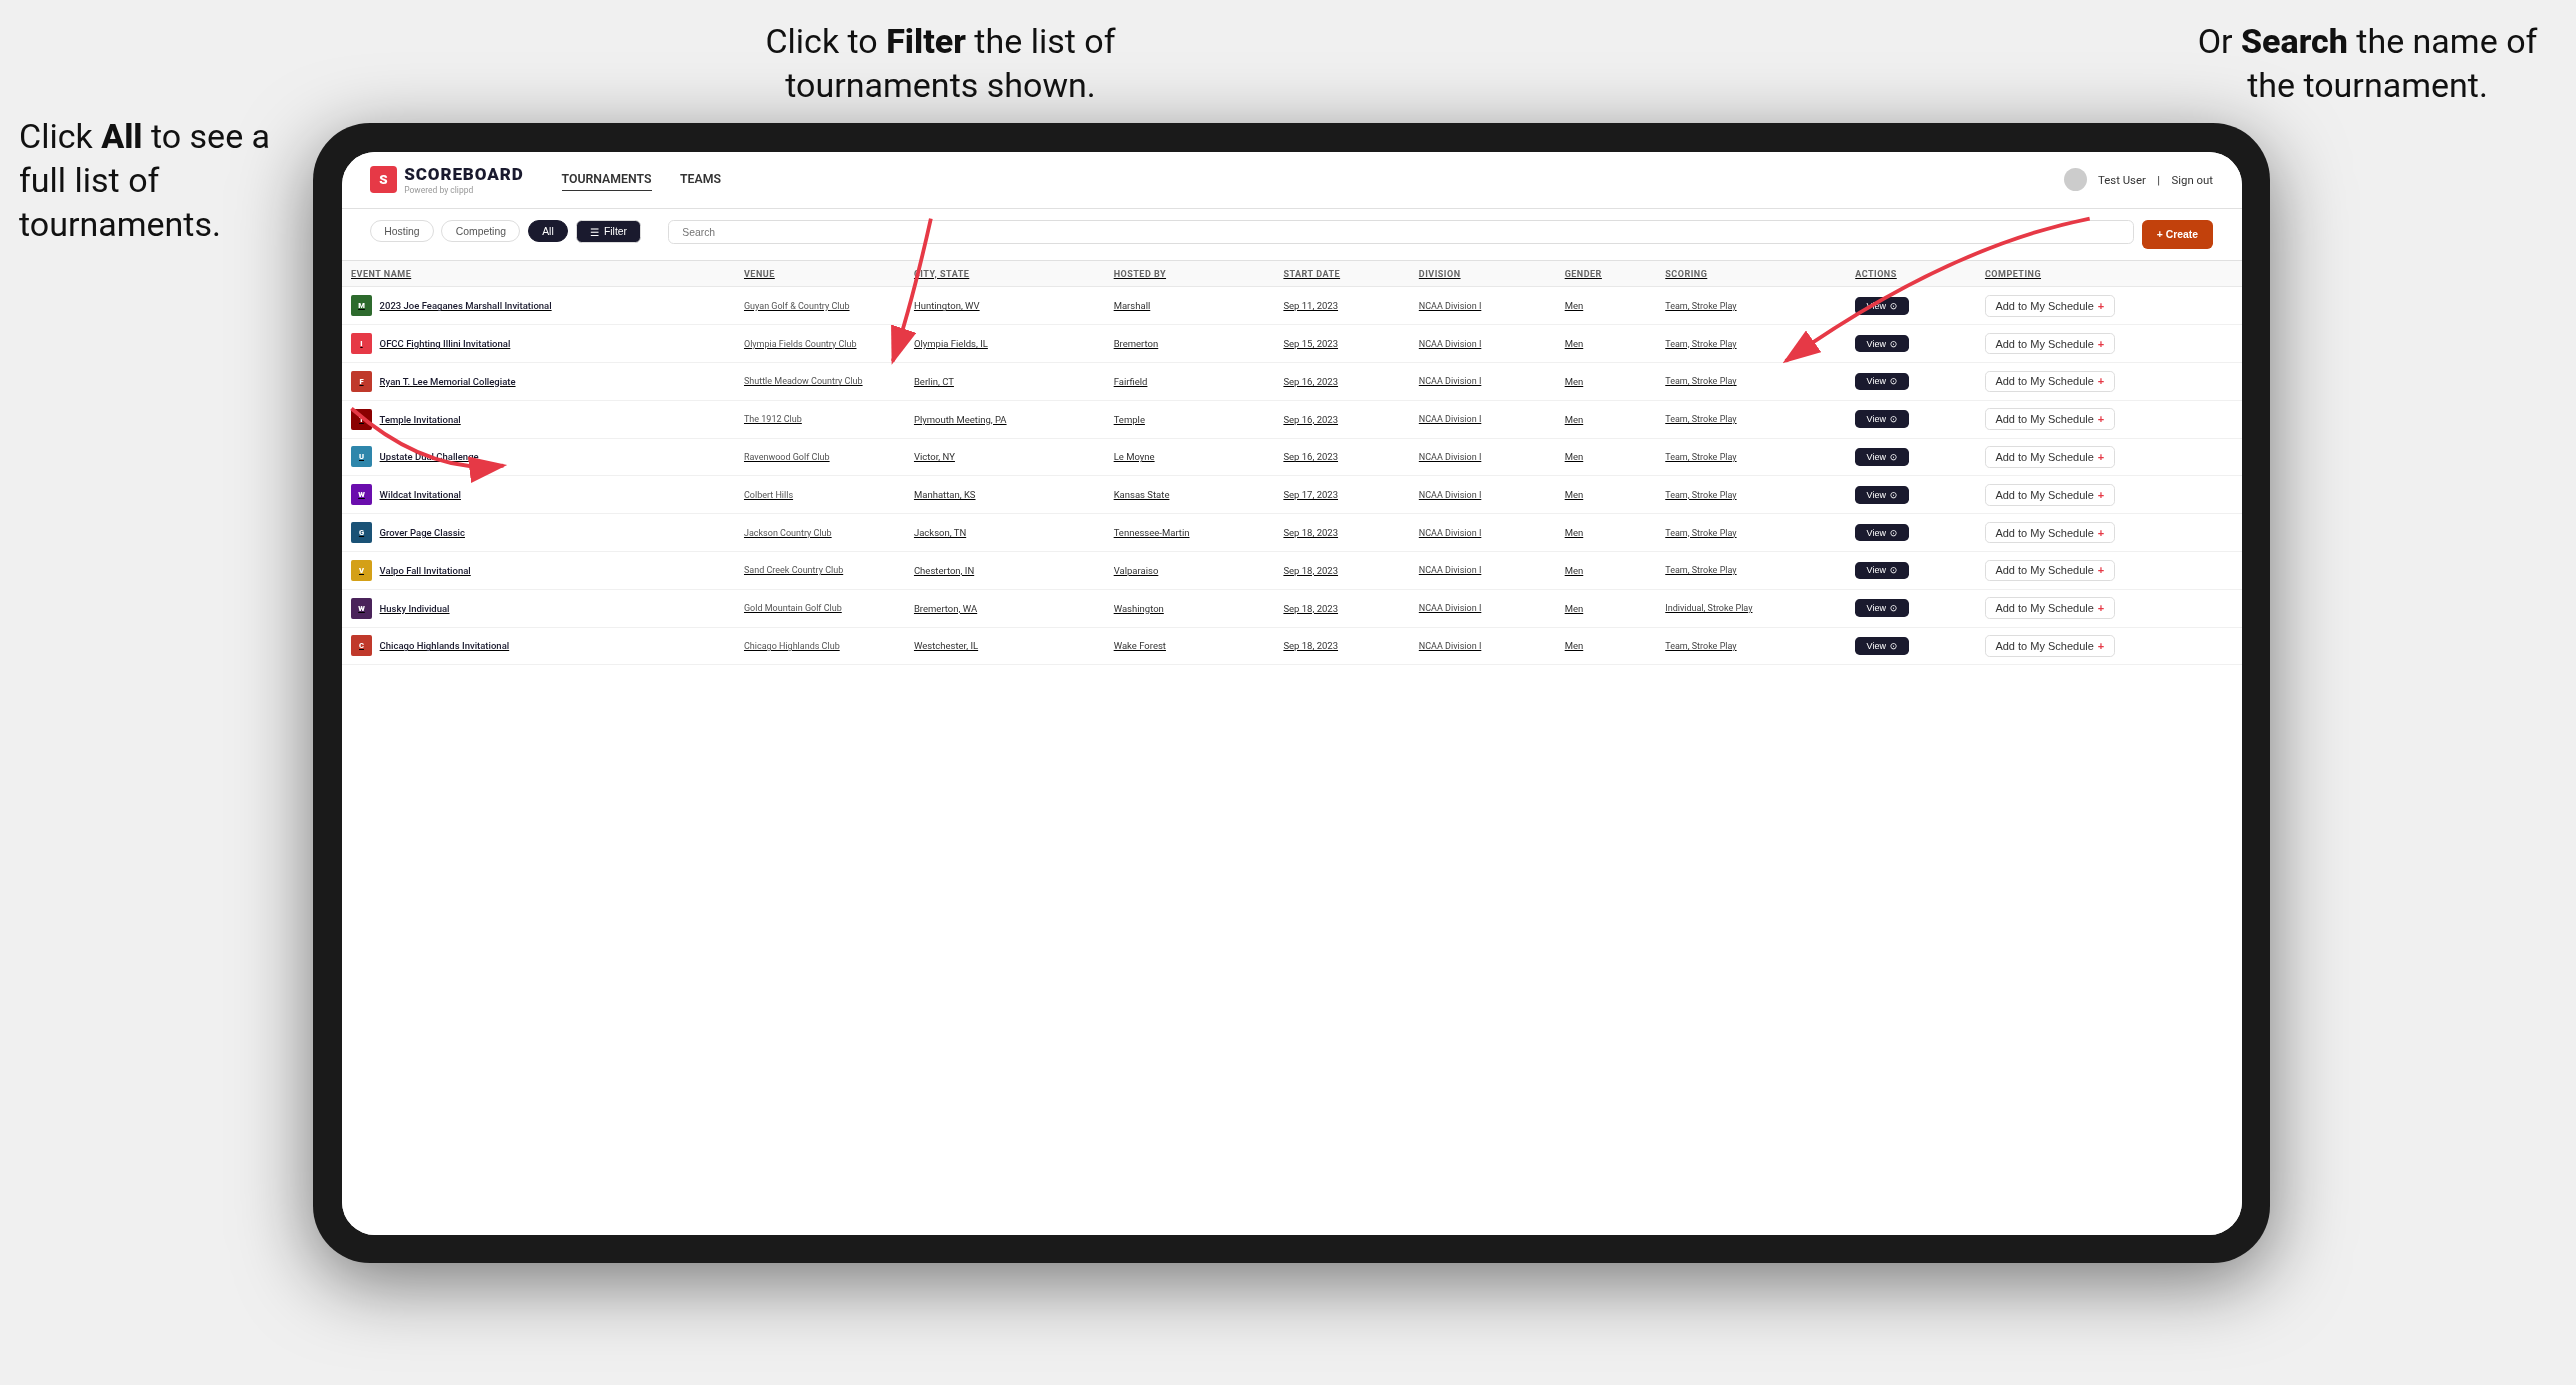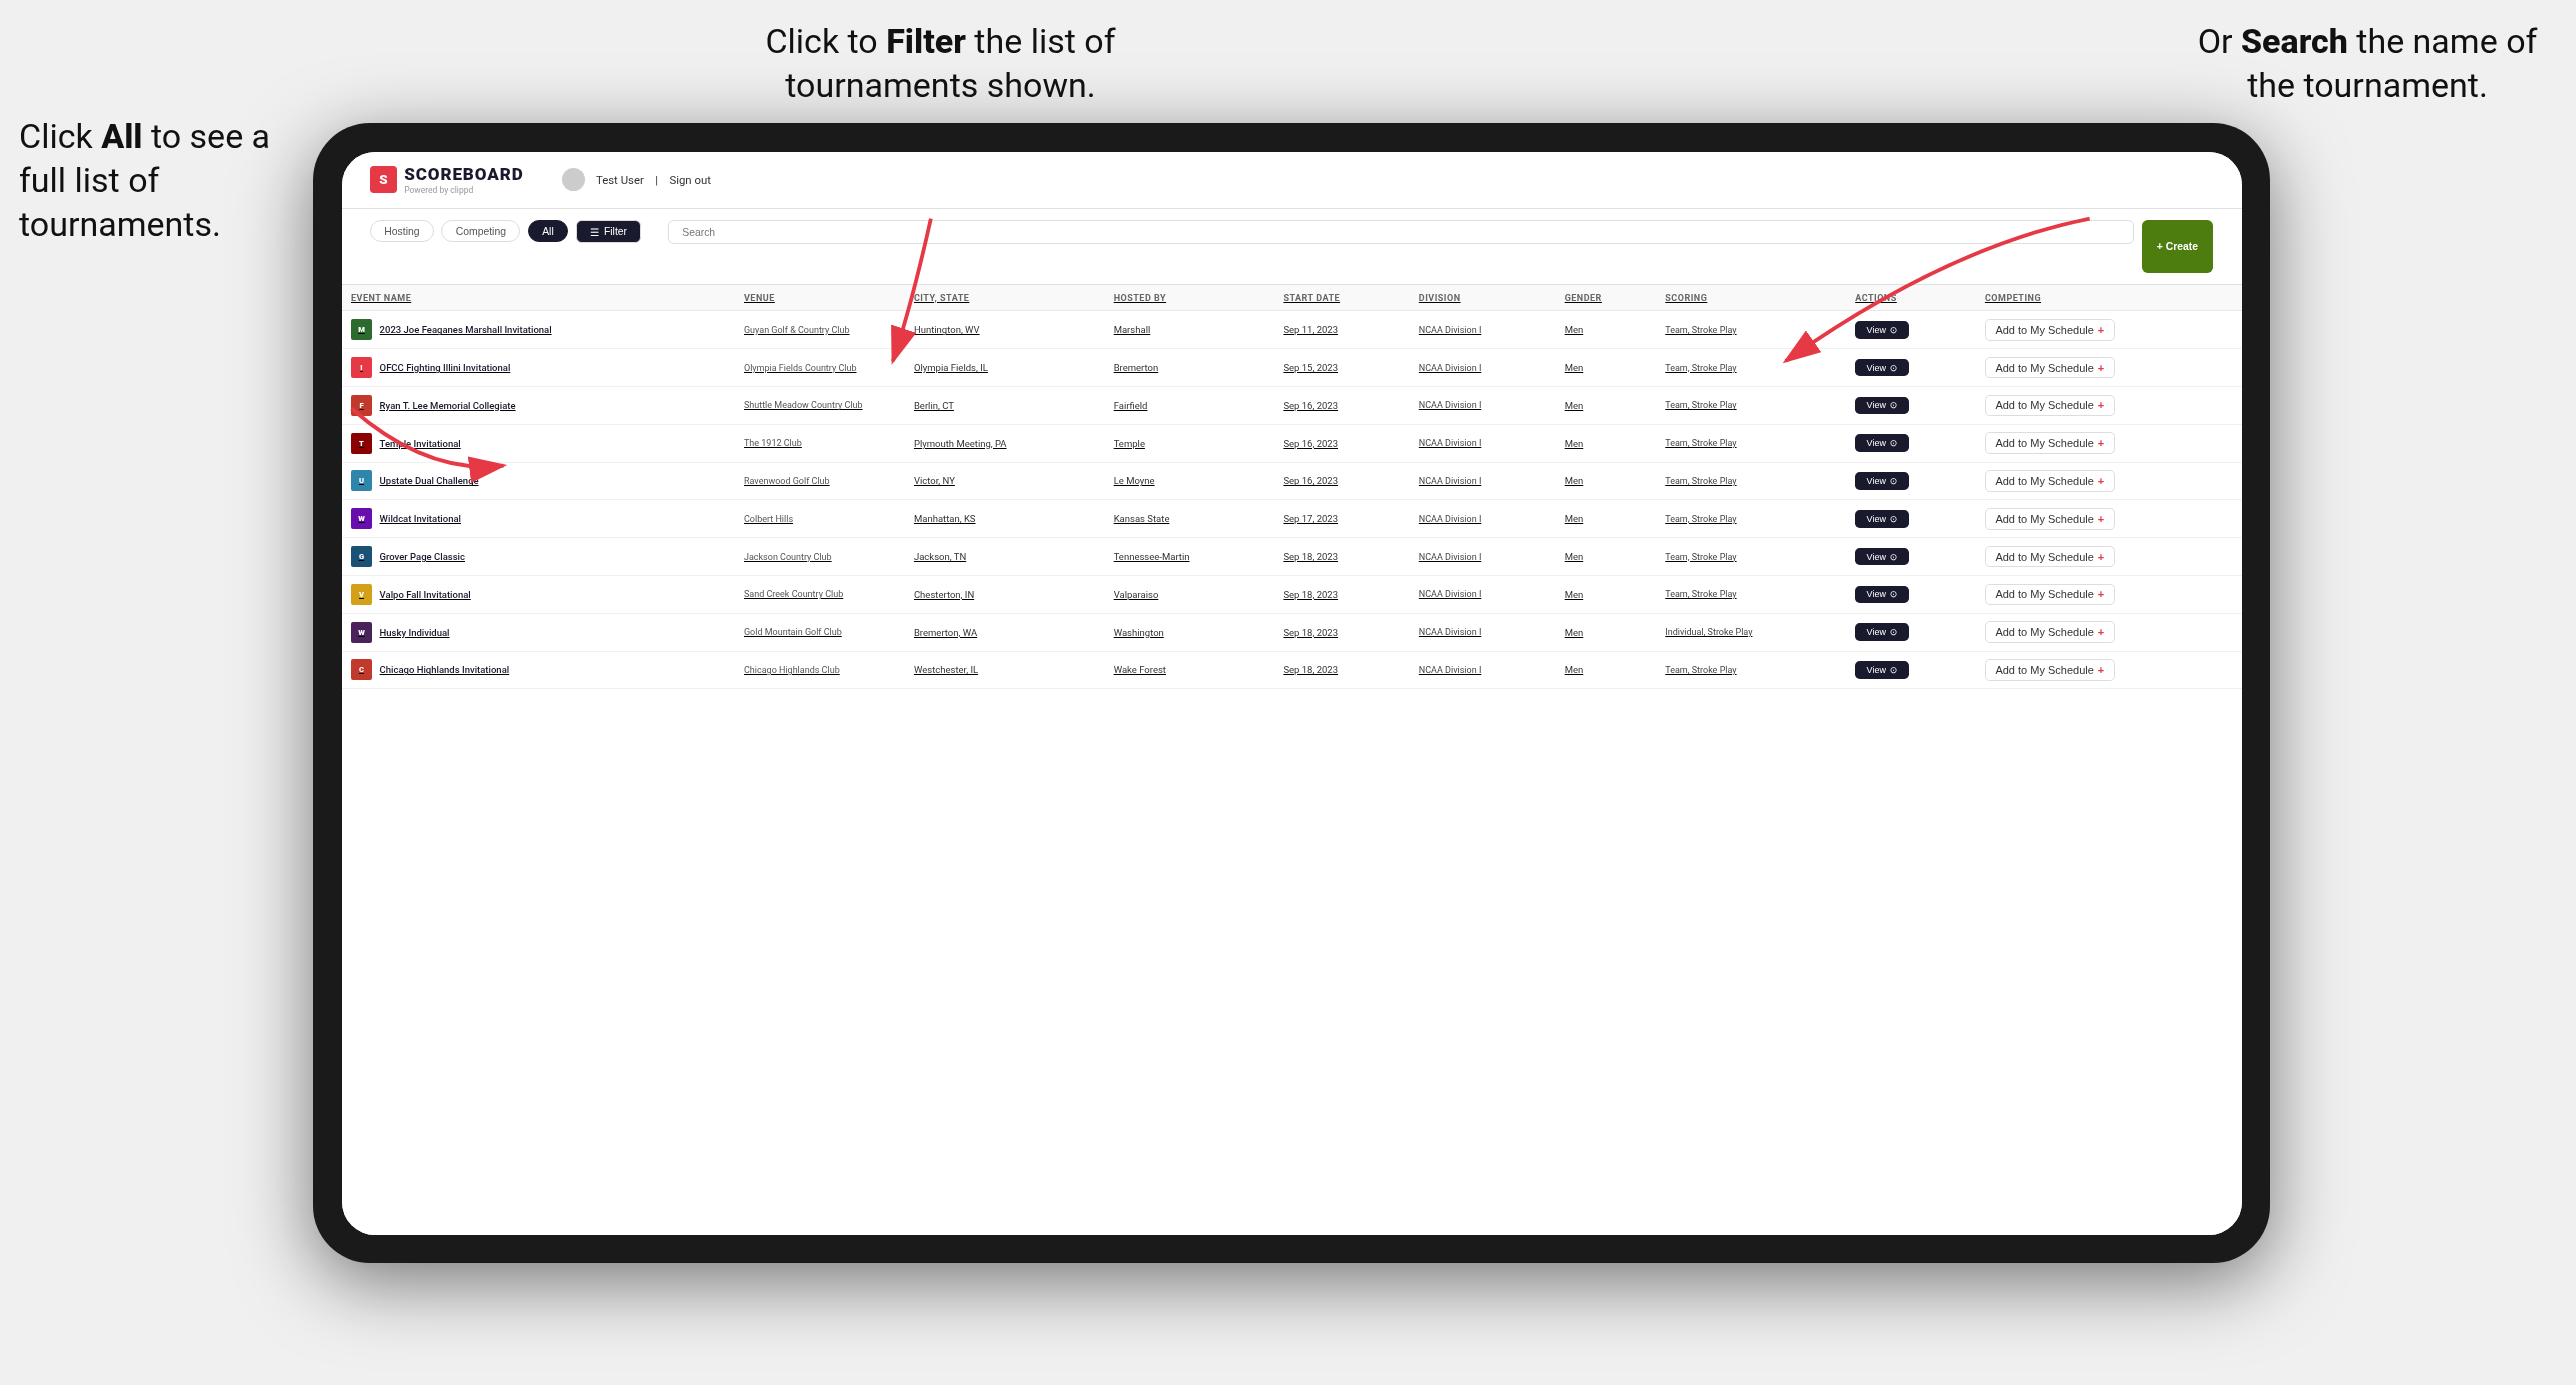--- a/index.html
+++ b/index.html
@@ -179,22 +179,22 @@
       margin-left: 19px;
       padding: 5.7px 13.3px;
       border: 0.9px solid #ddd;
       border-radius: 5.7px;
       font-size: 10.4px;
       color: #999;
       background: #fff;
     }
 
     .create-btn {
-      padding: 21px 15px;
-      background: #4d7c0f;
+      padding: 9px 15px;
+      background: #c2410c;
       color: #fff;
       border: none;
       border-radius: 5.7px;
       font-size: 10.4px;
       font-weight: 600;
       cursor: pointer;
     }
 
     
     .table-container {
@@ -341,20 +341,24 @@
 <div class="tablet-frame">
   <div class="tablet-screen">
 
     <div class="nav-bar">
       <div class="logo-area">
         <div class="logo-icon">S</div>
         <div>
           <div class="logo-text">SCOREBOARD</div>
           <div class="logo-sub">Powered by clippd</div>
         </div>
+      </div>
+      <div class="nav-links">
+        <span class="nav-link active">TOURNAMENTS</span>
+        <span class="nav-link">TEAMS</span>
       </div>
       <div class="nav-right">
         <div class="user-avatar"></div>
         <span>Test User</span>
         <span>|</span>
         <span style="cursor:pointer;">Sign out</span>
       </div>
     </div>
 
     <div class="filter-bar">

